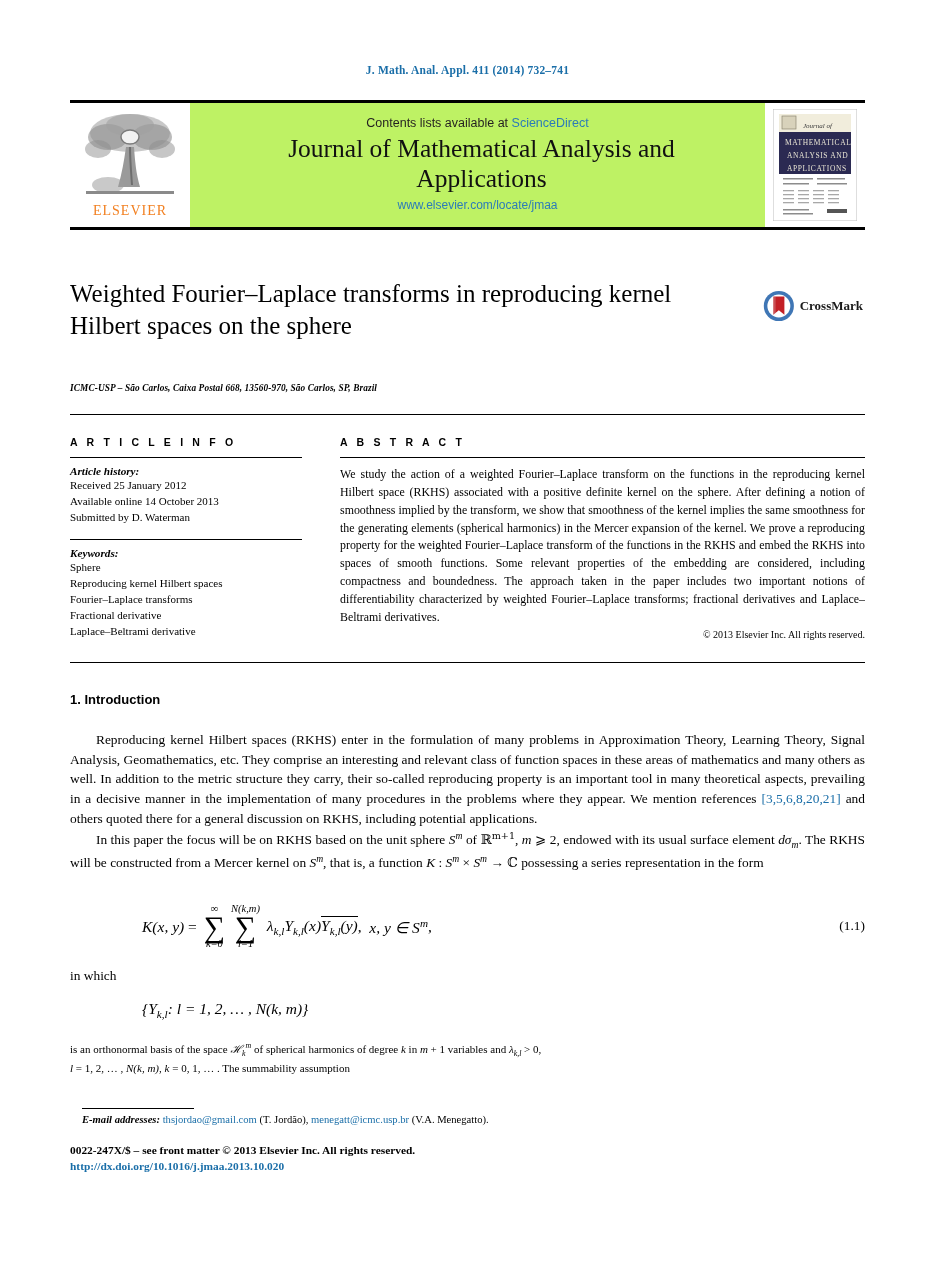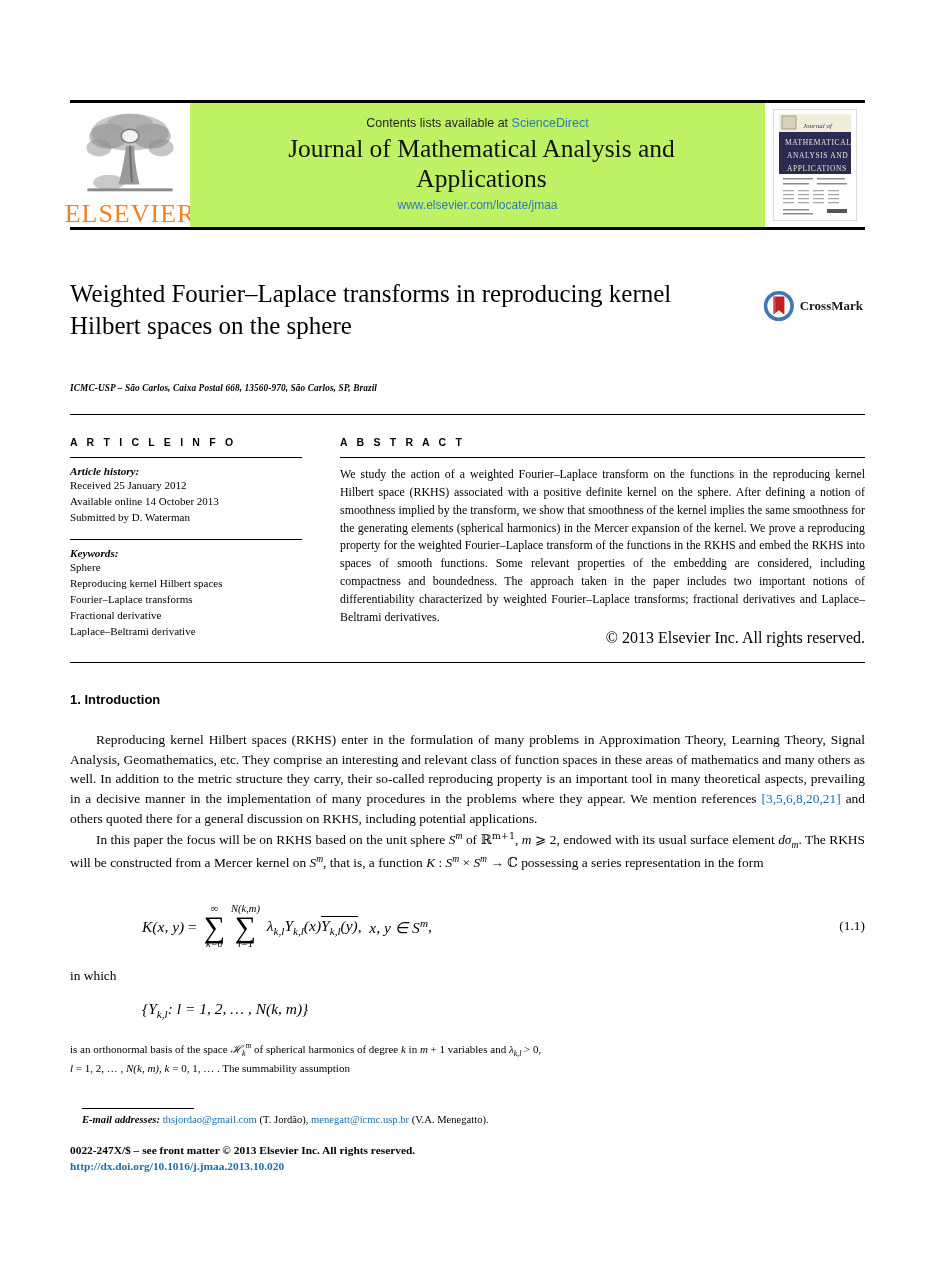--- a/index.html
+++ b/index.html
@@ -54,21 +54,21 @@
     flex-direction: column;
     align-items: center;
     justify-content: flex-start;
     padding-top: 4px;
     box-sizing: border-box;
   }
   .tree-svg { display: block; }
   .elsevier-word {
     font-family: "Liberation Serif", serif;
     color: #f28021;
-    font-size: 26px;
+    font-size: 14px;
     letter-spacing: 1px;
     line-height: 1;
     margin-top: 1px;
   }
   .masthead-center {
     flex: 1 1 auto;
     background: #bef264;
     display: flex;
     flex-direction: column;
     align-items: center;
@@ -208,21 +208,21 @@
     border-top: 1.6px solid #000;
     margin: 0 0 8px 0;
   }
   .abs-text {
     font-size: 11.9px;
     line-height: 1.50;
     text-align: justify;
     color: #000;
   }
   .abs-copy {
-    font-size: 16px;
+    font-size: 10px;
     text-align: right;
     margin-top: 2px;
   }
 
   
   .sec-head {
     position: absolute;
     top: 692px;
     left: 70px;
     font-family: "Liberation Sans", sans-serif;
@@ -338,20 +338,21 @@
     font-size: 11.4px;
     font-weight: bold;
     color: #1a6ea8;
   }
 </style>
 </head>
 <body>
 
 <div class="page">
 
+  <div class="journal-ref">J. Math. Anal. Appl. 411 (2014) 732–741</div>
 
   <div class="masthead">
 
     <div class="elsevier-logo">
       <svg class="tree-svg" width="104" height="96" viewBox="0 0 104 96">
         <g fill="#8a8a8a">
           <ellipse cx="52" cy="26" rx="40" ry="19" fill="#9b9b9b" opacity="0.55"></ellipse>
           <ellipse cx="30" cy="30" rx="20" ry="13" fill="#8d8d8d" opacity="0.6"></ellipse>
           <ellipse cx="74" cy="30" rx="20" ry="13" fill="#8d8d8d" opacity="0.6"></ellipse>
           <ellipse cx="52" cy="18" rx="24" ry="11" fill="#a0a0a0" opacity="0.6"></ellipse>

